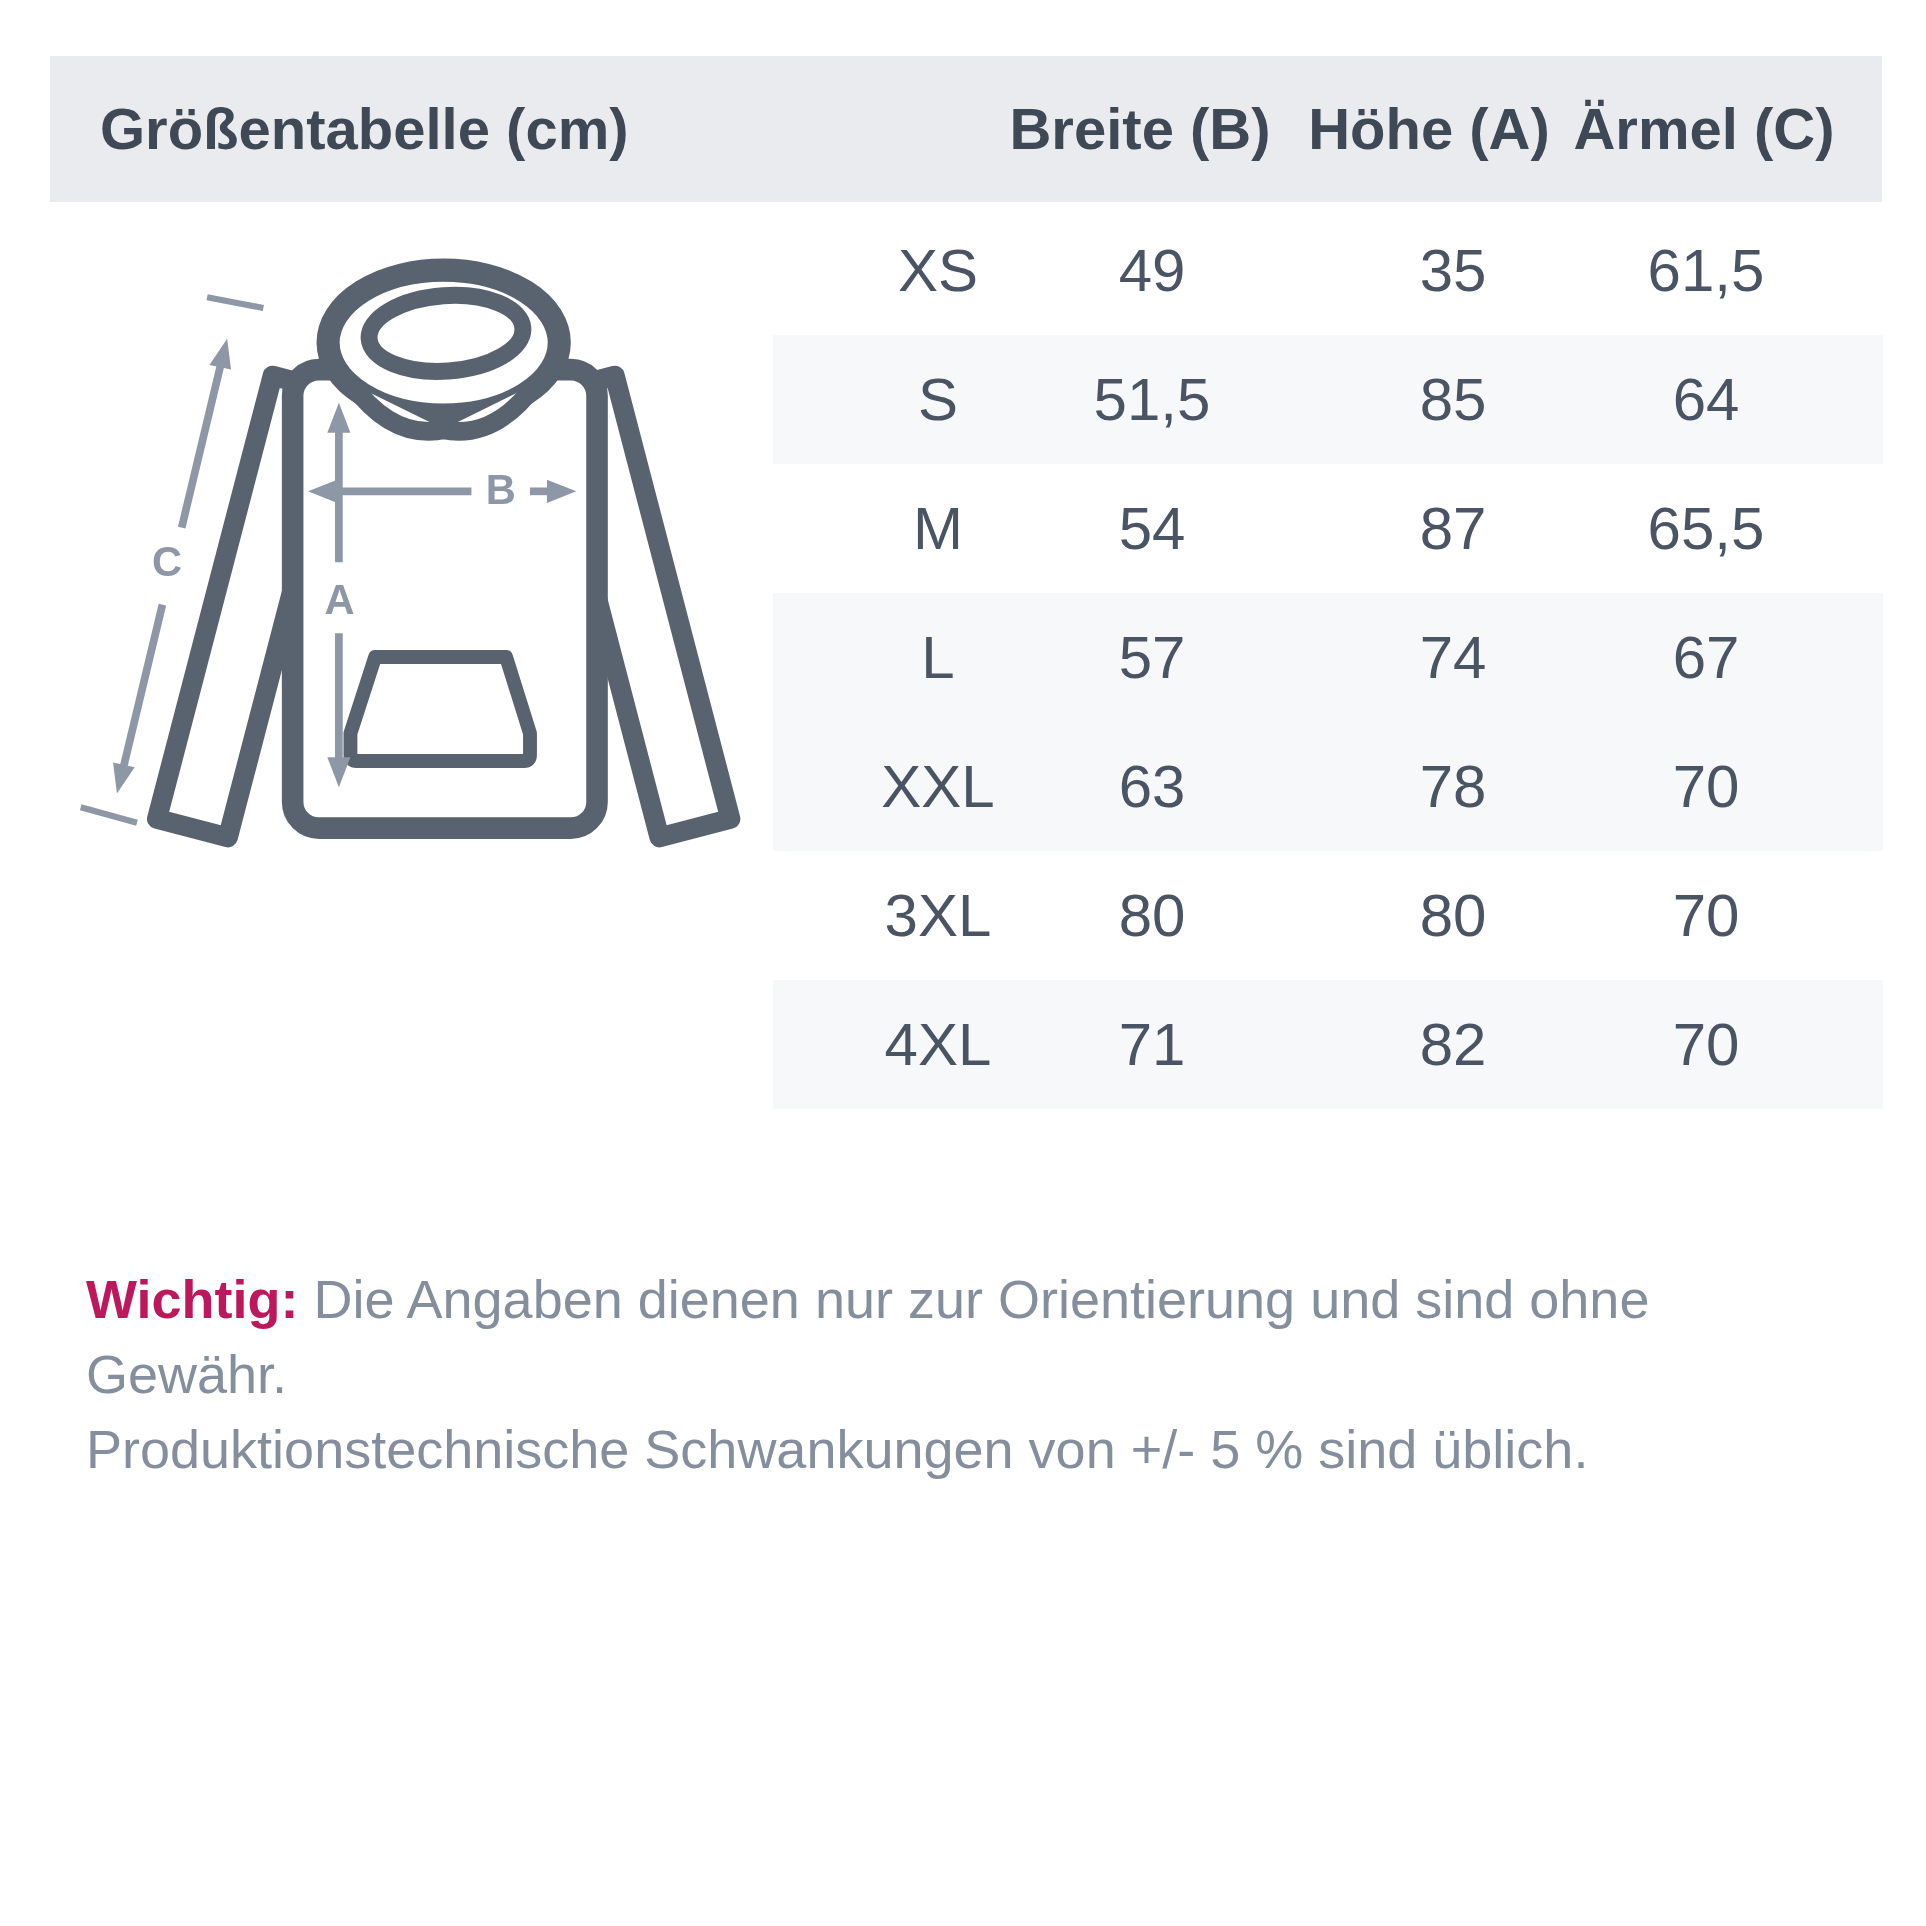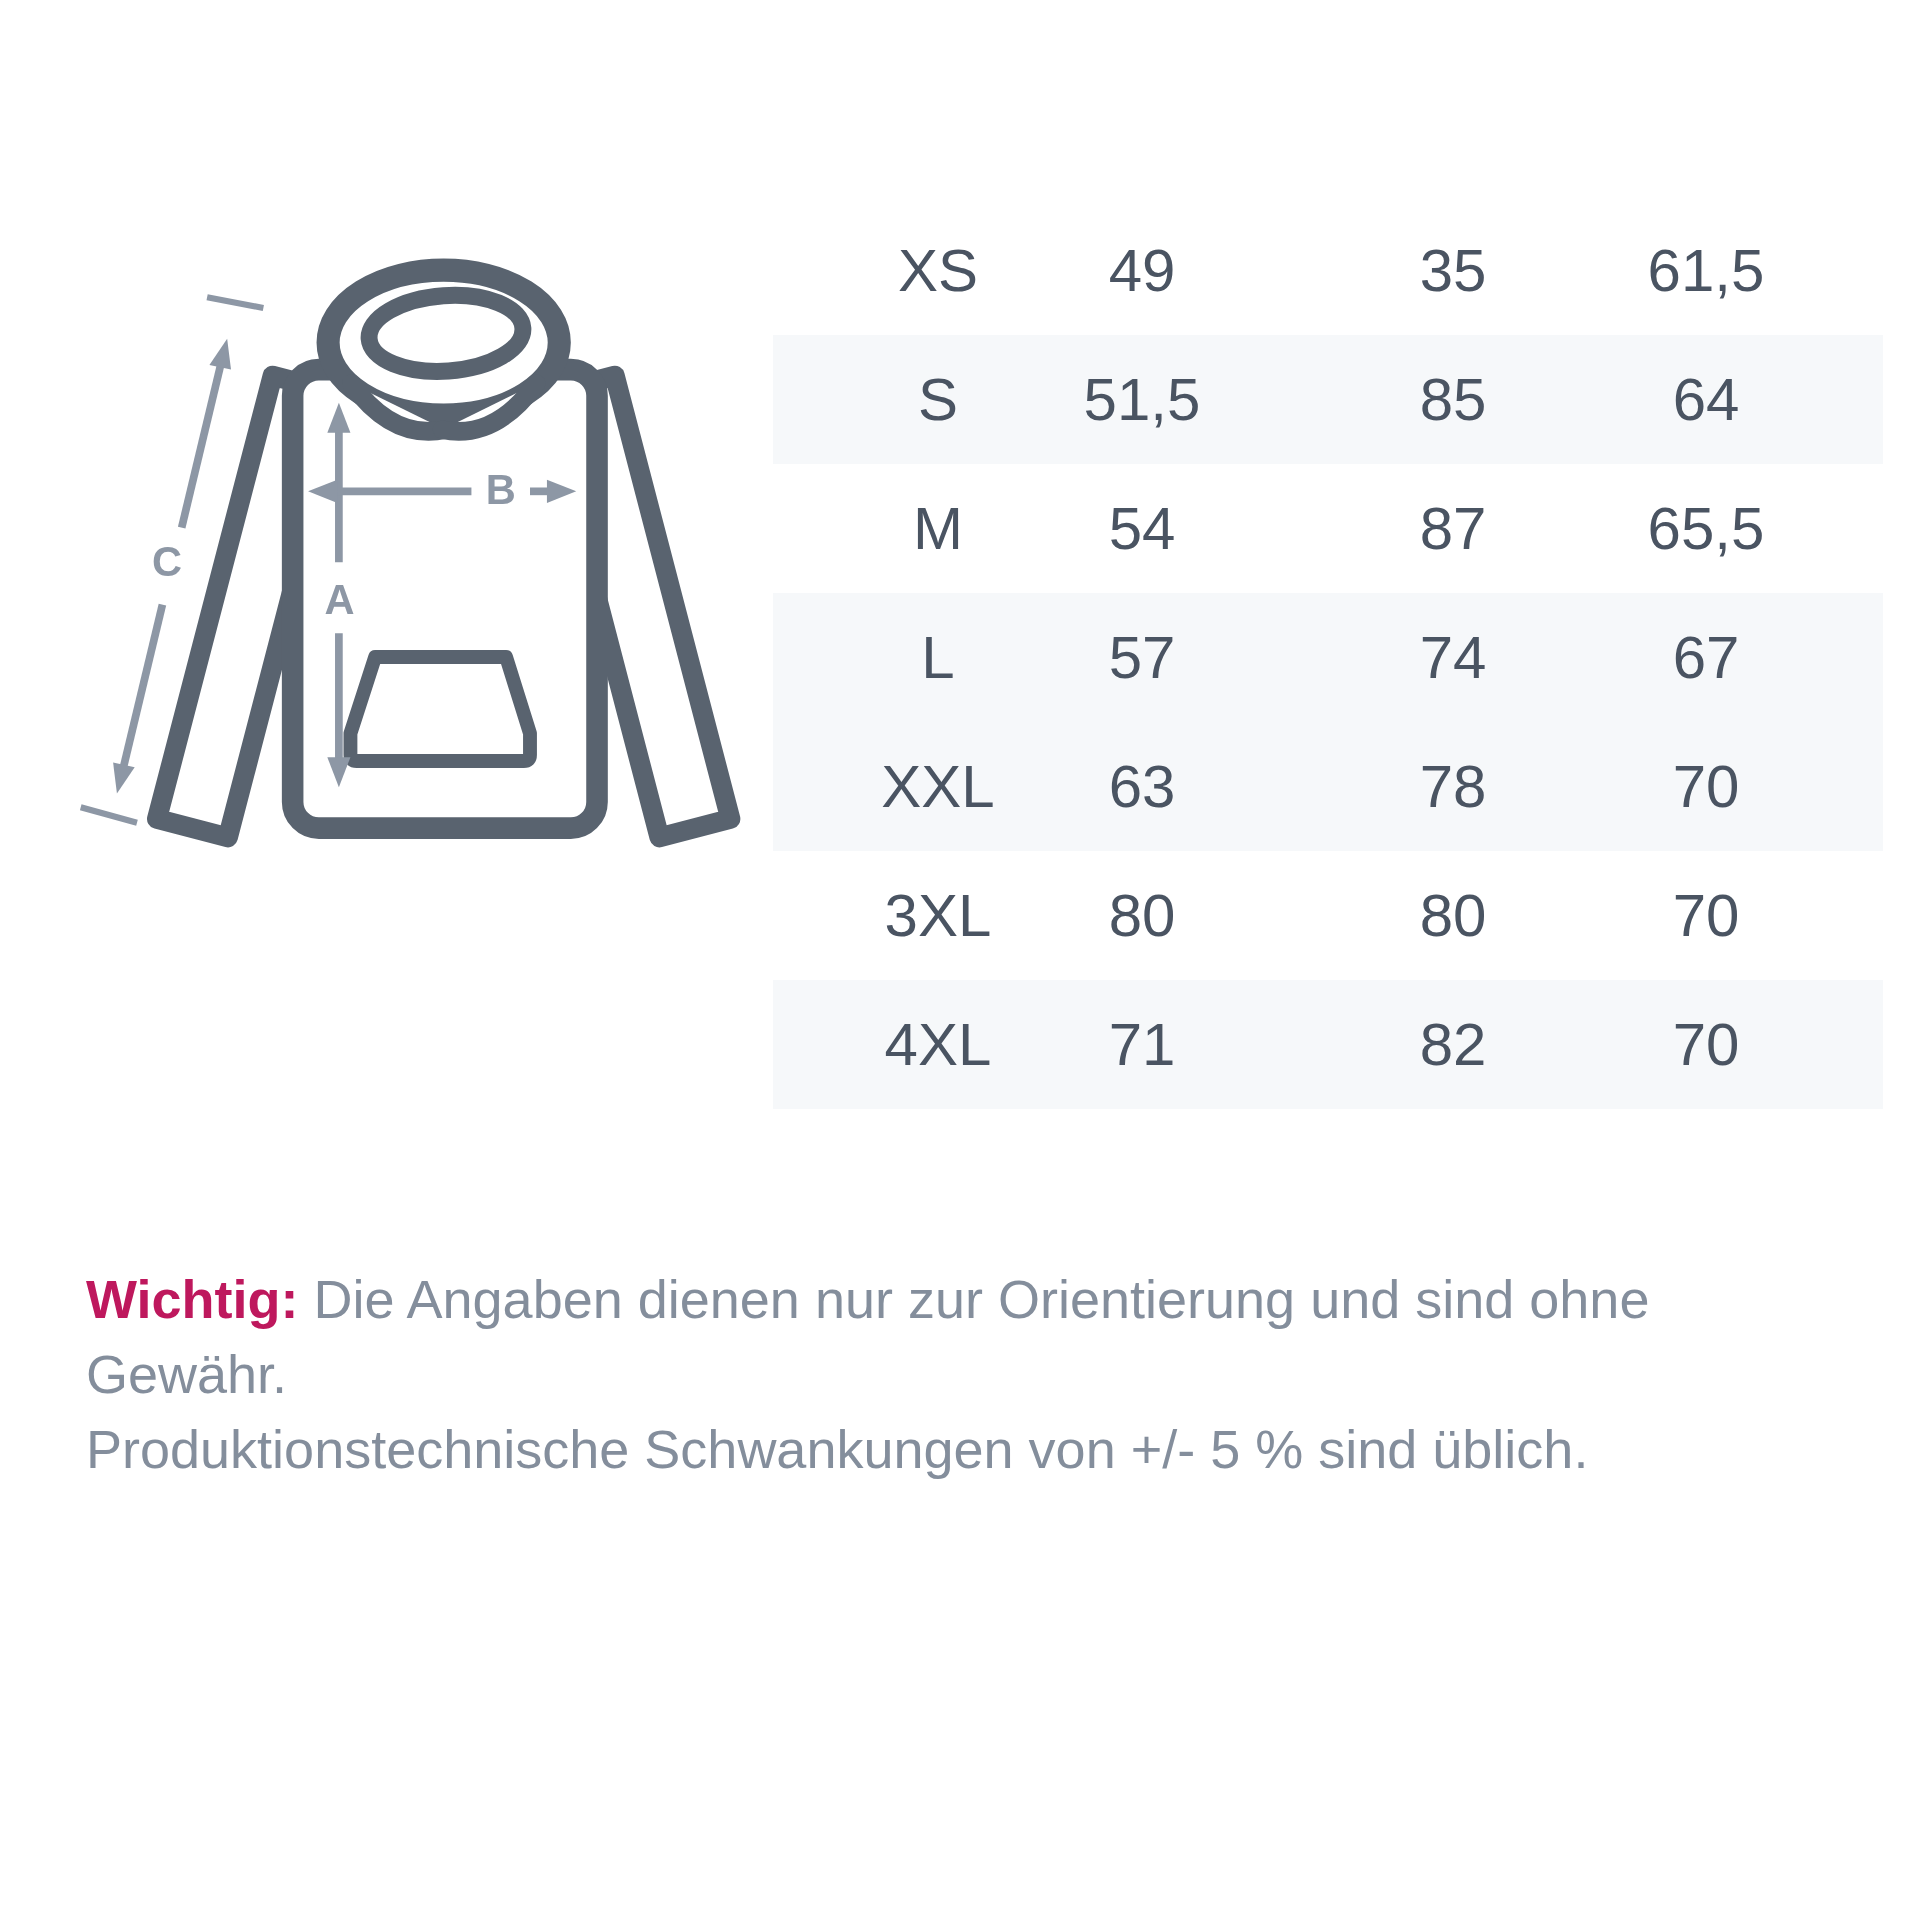--- a/index.html
+++ b/index.html
@@ -26,37 +26,43 @@
   .col-aermel{left:1654px;}
   
   .rows{position:absolute;left:773px;top:206px;width:1110px;}
   .row{position:relative;width:1110px;height:129px;}
   .row.shaded{background:#f6f8fa;}
   .cell{
     position:absolute;top:0;height:129px;line-height:129px;
     font-size:60px;color:#4a5462;white-space:nowrap;transform:translateX(-50%);
   }
   .cell-size{left:165px;}
-  .cell-breite{left:369px;text-align:center;}
+  .cell-breite{left:379px;text-align:center;}
   .cell-hoehe{left:680px;}
   .cell-aermel{left:933px;}
   
   .diagram{position:absolute;left:69px;top:254px;width:717px;height:655px;}
   
   .note{
     position:absolute;left:86px;top:1262px;width:1772px;
     font-size:54px;line-height:75px;color:#848e9c;
   }
   .note b{font-weight:bold;color:#be185d;}
 </style>
 </head>
 <body>
 
 <div id="canvas">
 
+  <div class="header-band">
+    <div class="header-title">Größentabelle (cm)</div>
+    <div class="col-header col-breite">Breite (B)</div>
+    <div class="col-header col-hoehe">Höhe (A)</div>
+    <div class="col-header col-aermel">Ärmel (C)</div>
+  </div>
 
   <svg class="diagram" viewBox="0 0 930 850">
 
     <polygon points="264,158 356,182 206,757 114,733" fill="#ffffff" stroke="#59636f" stroke-width="26" stroke-linejoin="round"></polygon>
     <polygon points="708,158 616,182 766,757 858,733" fill="#ffffff" stroke="#59636f" stroke-width="26" stroke-linejoin="round"></polygon>
 
     <rect x="290" y="150" width="395" height="595" rx="34" fill="#ffffff" stroke="#59636f" stroke-width="28"></rect>
 
     <path d="M 397,523 L 567,523 L 598,622 L 598,650 Q 598,658 590,658 L 373,658 Q 365,658 365,650 L 365,622 Z" fill="#ffffff" stroke="#59636f" stroke-width="18" stroke-linejoin="round"></path>
 

